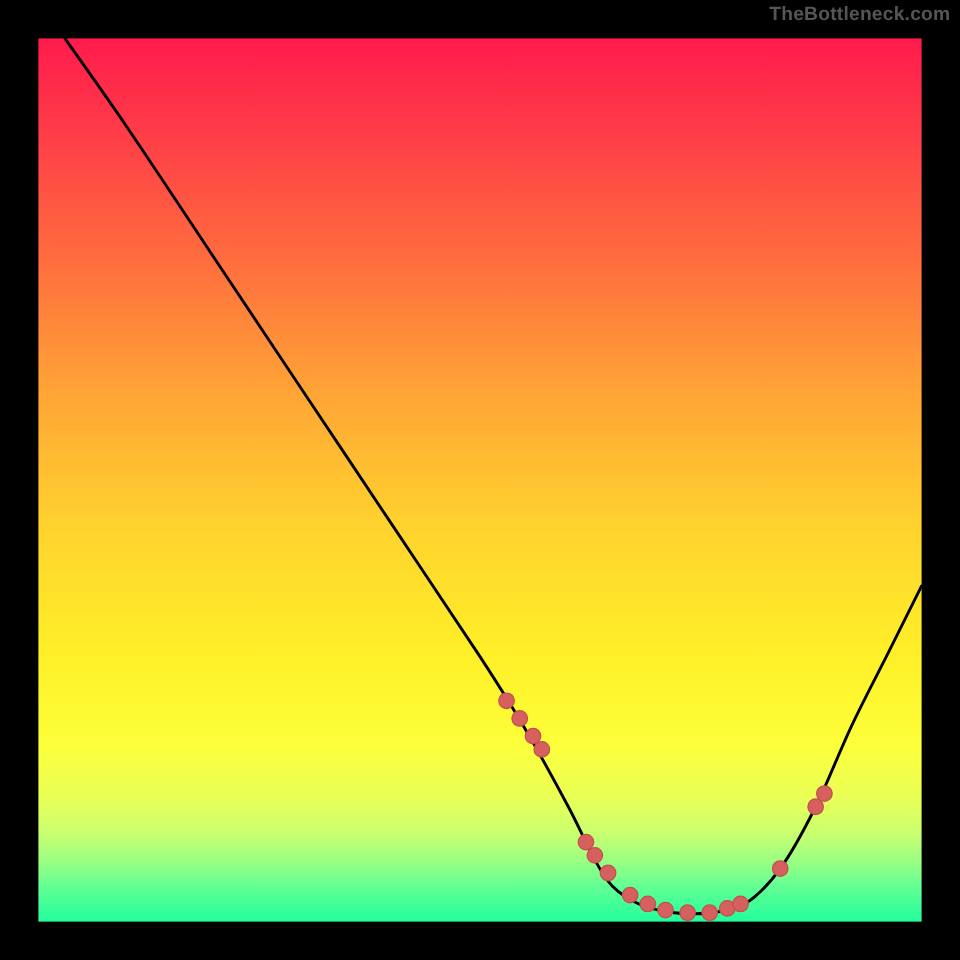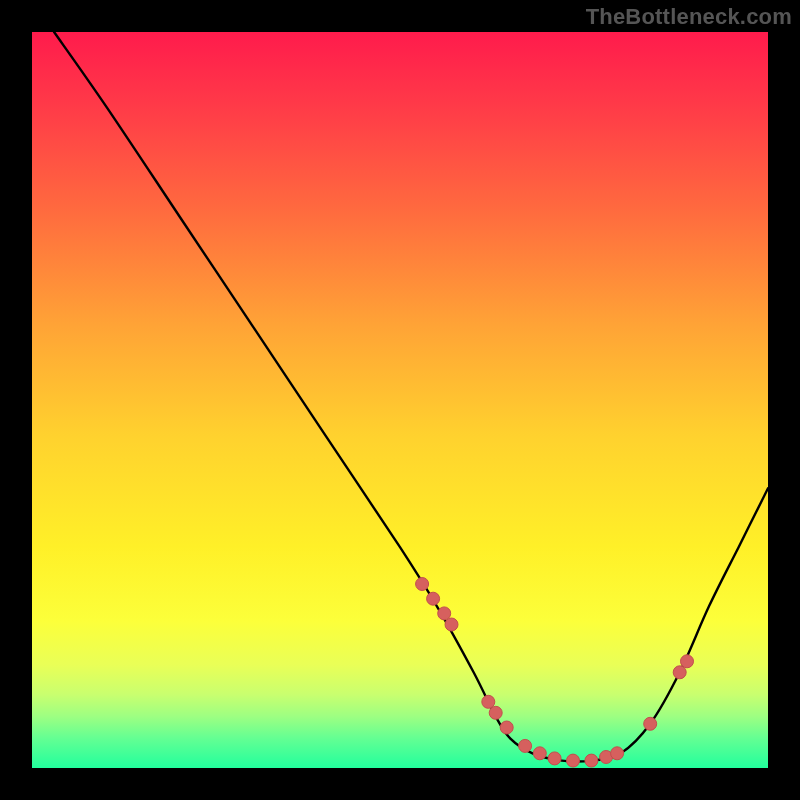--- a/index.html
+++ b/index.html
@@ -13,21 +13,21 @@
   }
   .wrap {
     position: relative;
     width: 800px;
     height: 800px;
   }
   .watermark {
     position: absolute;
     top: 4px;
     right: 8px;
-    font-size: 22px;
+    font-size: 16px;
     font-weight: 600;
     color: #555;
     letter-spacing: 0.2px;
     user-select: none;
   }
   .plot {
     position: absolute;
     left: 32px;
     top: 32px;
     width: 736px;

